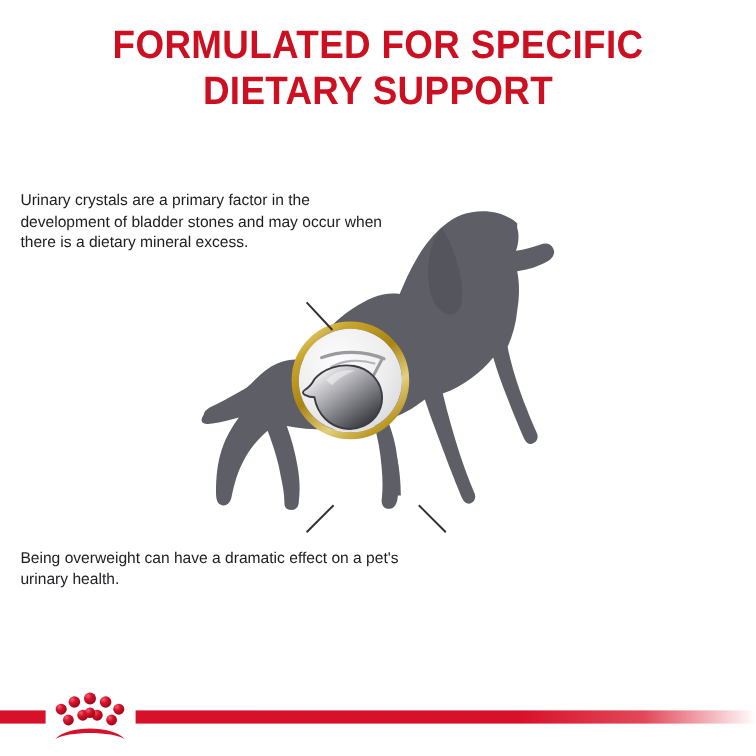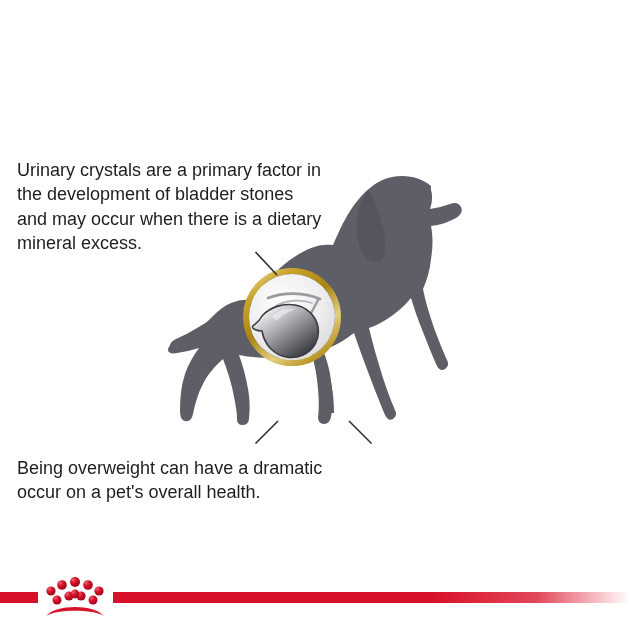--- a/index.html
+++ b/index.html
@@ -35,21 +35,21 @@
     transform: scaleX(0.93);
     transform-origin: center;
     white-space: nowrap;
   }
 
   
   .copy {
     position: absolute;
     color: #1e1e22;
     font-family: "Liberation Sans", sans-serif;
-    font-size: 18px;
+    font-size: 13px;
     line-height: 1.35;
     white-space: pre-line;
   }
   #copy-top-left {
     left: 17px;
     top: 158px;
     width: 310px;
     text-align: left;
   }
   #copy-right {
@@ -91,20 +91,24 @@
     bottom: 0;
     width: 630px;
     height: 70px;
   }
 </style>
 </head>
 <body>
 
 <div id="page">
 
+  <div id="title-block">
+    <span class="title-line">FORMULATED FOR SPECIFIC</span>
+    <span class="title-line">DIETARY SUPPORT</span>
+  </div>
 
   <svg id="artwork" viewBox="0 0 630 630">
     <defs>
       <radialGradient id="lensGrad" cx="38%" cy="32%" r="78%">
         <stop offset="0%" stop-color="#fdfdfd"></stop>
         <stop offset="62%" stop-color="#ededee"></stop>
         <stop offset="100%" stop-color="#d9d9dc"></stop>
       </radialGradient>
       <linearGradient id="ringGrad" x1="0%" y1="0%" x2="70%" y2="100%">
         <stop offset="0%" stop-color="#f2e4a8"></stop>
@@ -270,21 +274,21 @@
 
     <g>
       <line x1="371" y1="443.5" x2="614" y2="443.5" stroke="url(#fadeR)" stroke-width="1.6"></line>
       <line x1="371.5" y1="443.5" x2="349" y2="421" stroke="#2e2e33" stroke-width="1.6"></line>
     </g>
   </svg>
 
   <div class="copy" id="copy-top-left">Urinary crystals are a primary factor in the development of bladder stones and may occur when there is a dietary mineral excess.</div>
 
 
-  <div class="copy" id="copy-bottom-left">Being overweight can have a dramatic occur on a pet's overall health.</div>
+  <div class="copy" id="copy-bottom-left">Being overweight can have a dramatic effect on a pet's urinary health.</div>
 
   <svg id="footer" viewBox="0 0 630 70">
     <defs>
       <linearGradient id="barFade" x1="0%" y1="0%" x2="100%" y2="0%">
         <stop offset="0%" stop-color="#d8112a"></stop>
         <stop offset="62%" stop-color="#d8112a"></stop>
         <stop offset="82%" stop-color="#e2485a"></stop>
         <stop offset="100%" stop-color="#ffffff"></stop>
       </linearGradient>
       <radialGradient id="dotGrad" cx="32%" cy="28%" r="72%">

